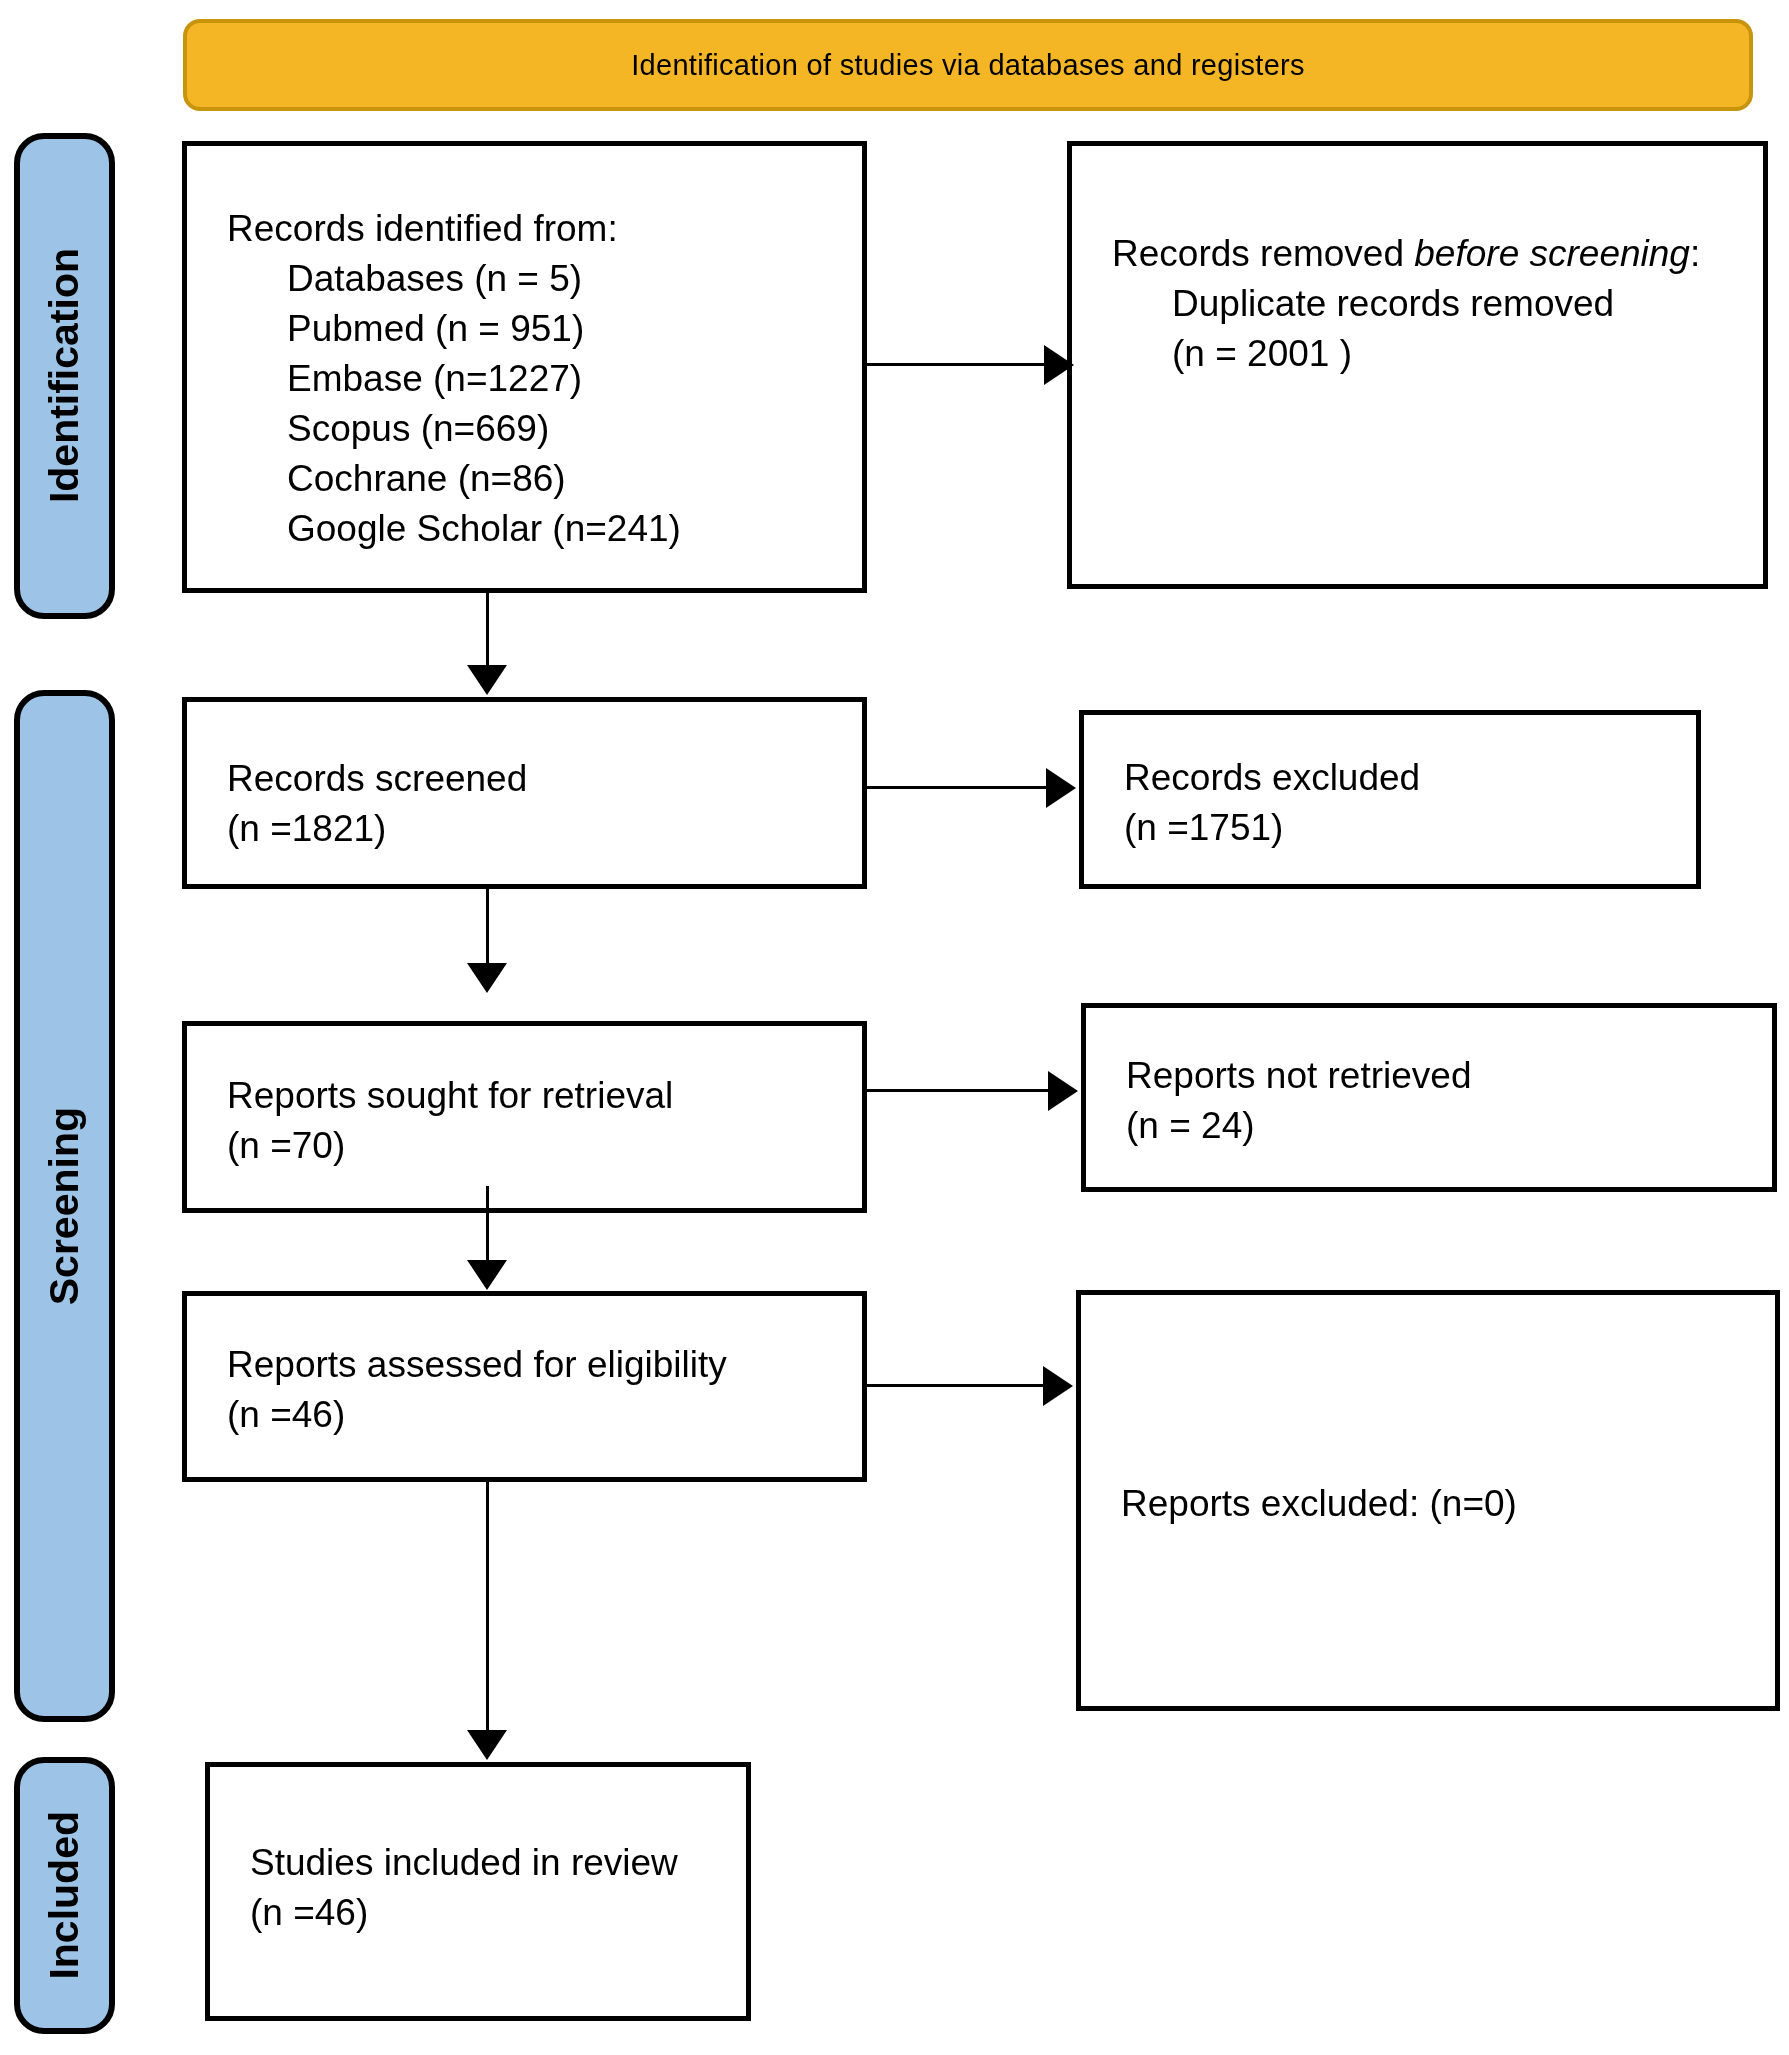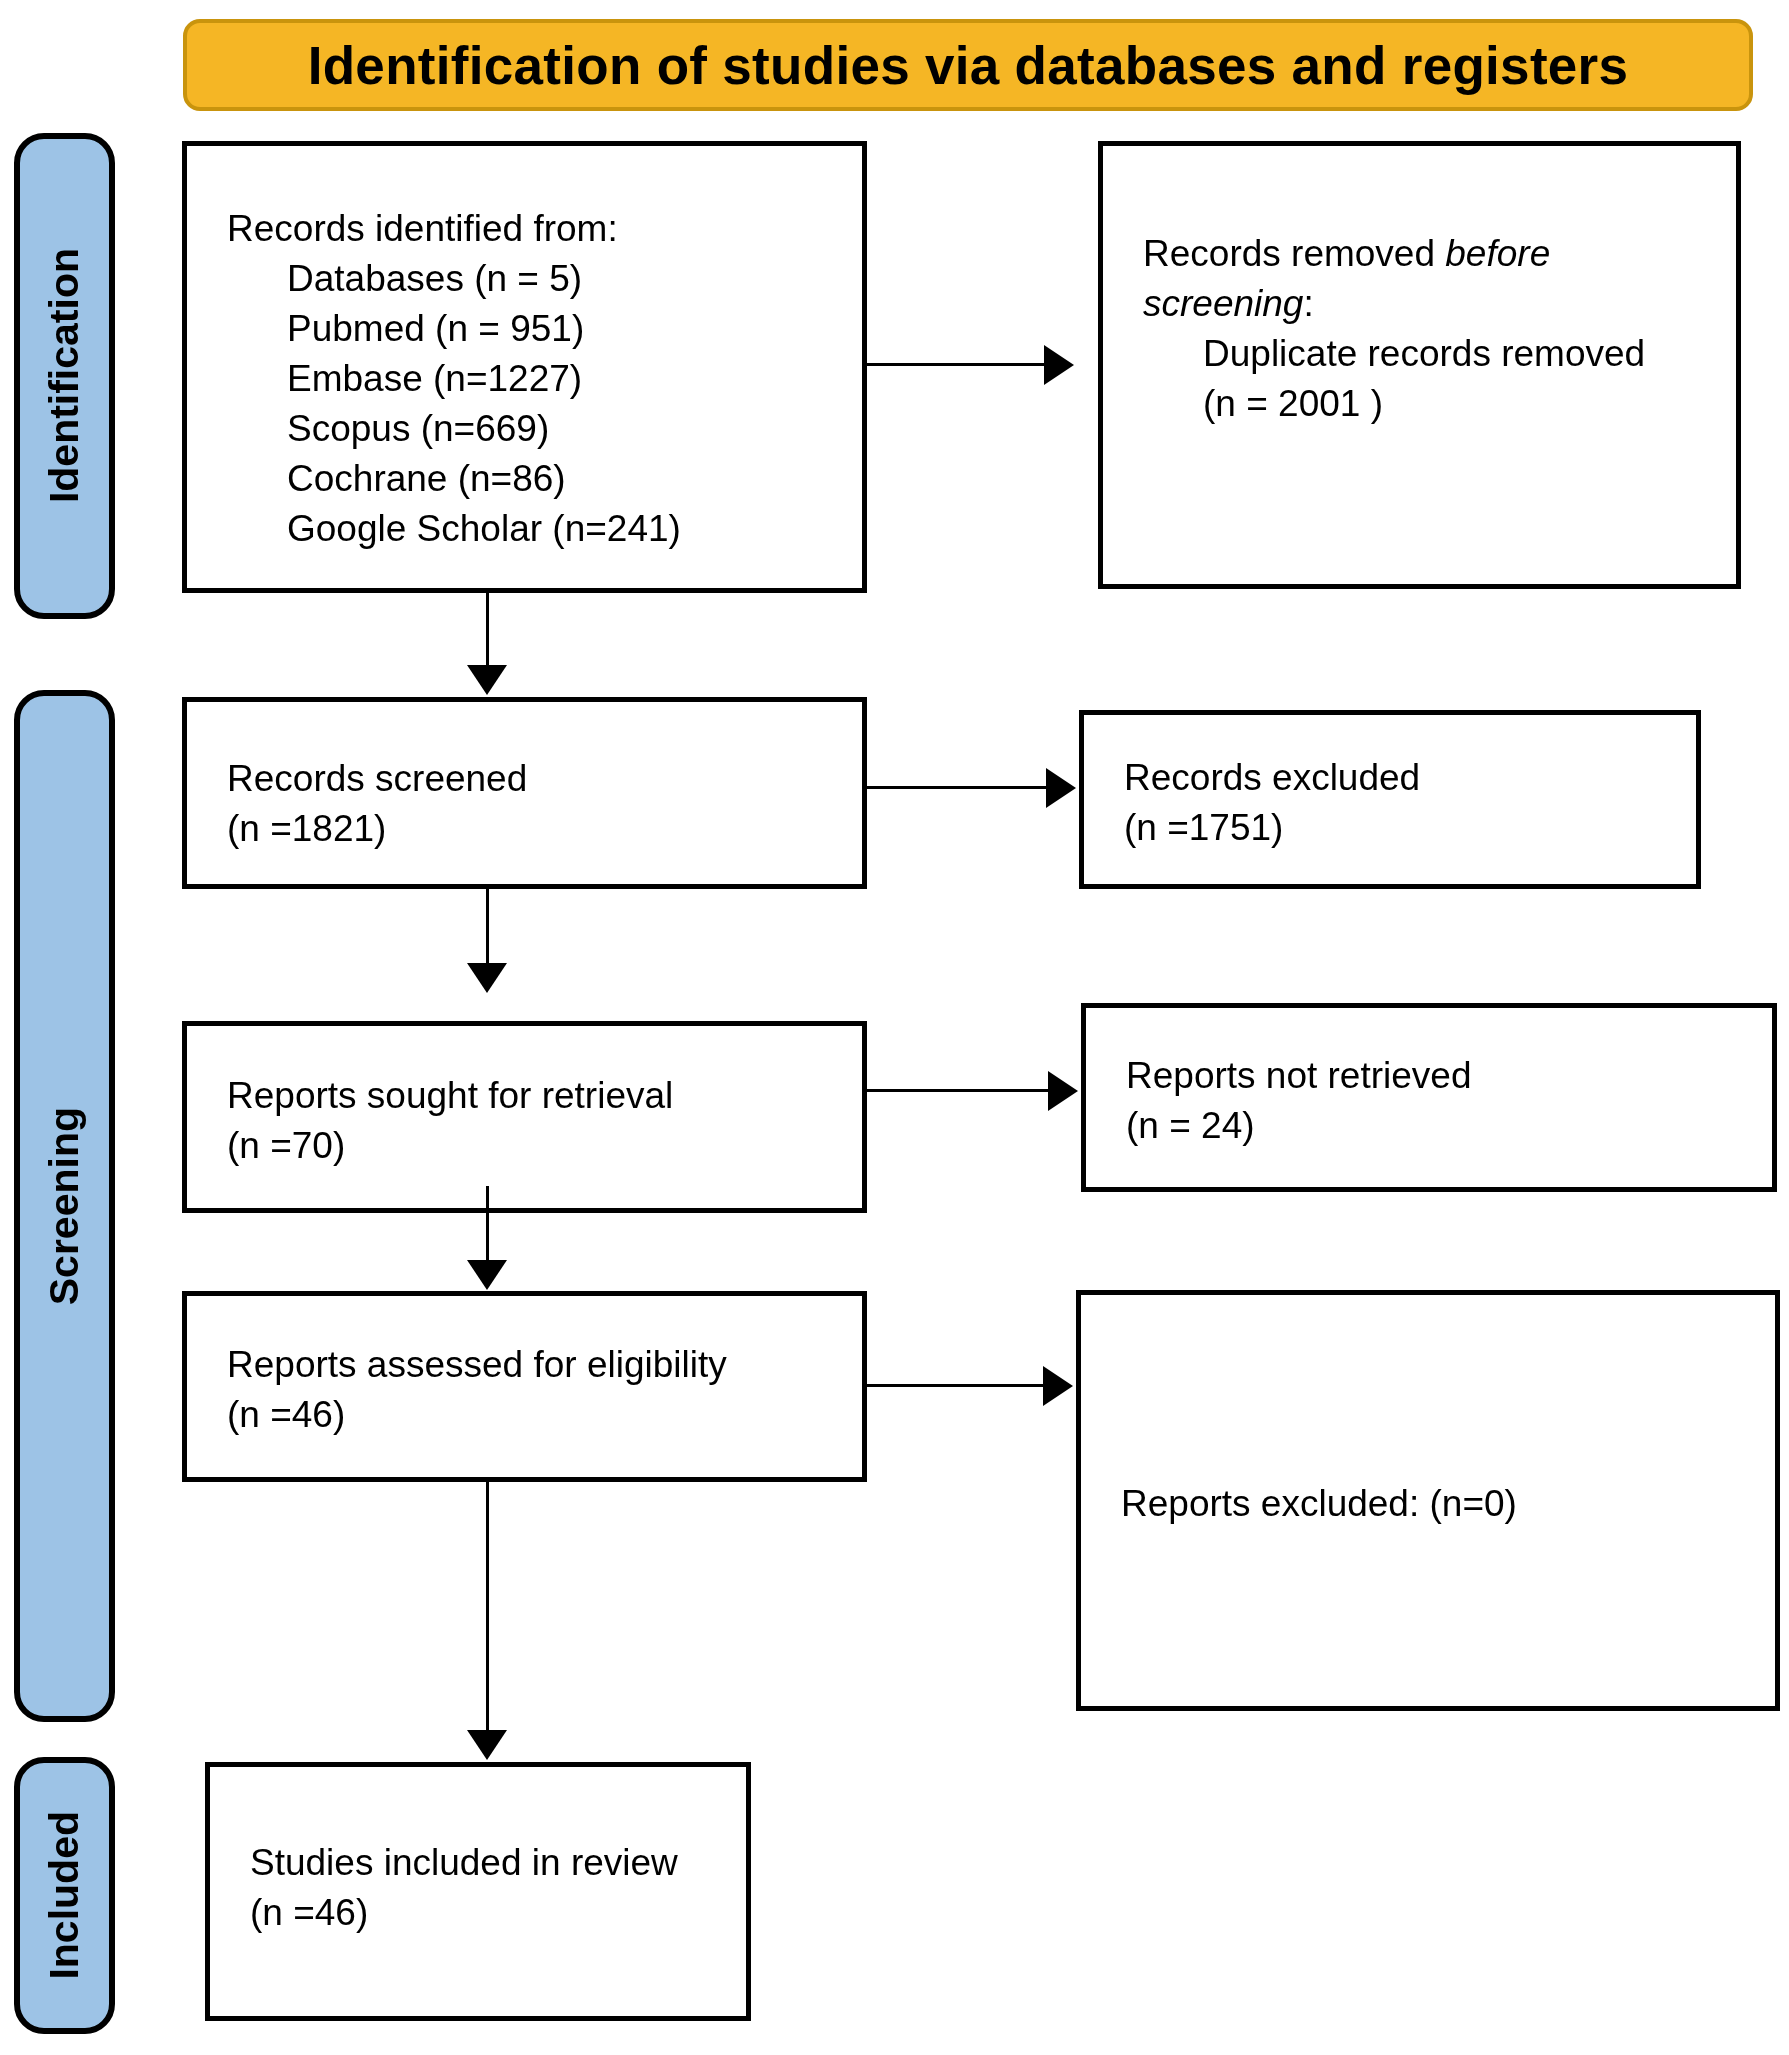--- a/index.html
+++ b/index.html
@@ -5,21 +5,21 @@
   html,body{margin:0;padding:0;background:#ffffff;}
   body{width:1789px;height:2056px;position:relative;font-family:"Liberation Sans",sans-serif;color:#000;}
   .diagram{position:absolute;inset:0;}
 
   
   .banner{
     position:absolute;left:183px;top:19.4px;width:1570px;height:92px;
     background:#F5B625;border:4.5px solid #C9940D;border-radius:17px;
     display:flex;align-items:center;justify-content:center;box-sizing:border-box;
   }
-  .banner span{font-size:53px;font-weight:bold;letter-spacing:0.3px;}
+  .banner span{font-size:29px;font-weight:normal;letter-spacing:0.3px;}
 
   
   .stage-bar{
     position:absolute;left:14.3px;width:101px;background:#9DC3E6;
     border:6.5px solid #000;border-radius:30px;box-sizing:border-box;
     display:flex;align-items:center;justify-content:center;
   }
   .stage-bar .vtext{
     writing-mode:vertical-rl;transform:rotate(180deg);
     font-size:41px;font-weight:bold;white-space:nowrap;
@@ -31,21 +31,21 @@
   
   .box{
     position:absolute;background:#fff;border:5.2px solid #000;
     box-sizing:border-box;
   }
   .line{font-size:37px;line-height:50px;white-space:nowrap;}
   .wrap .line{white-space:normal;}
   .indent{padding-left:60px;}
 
   #box-records-identified{left:182px;top:141px;width:685px;height:452px;padding:58px 21px 0 40px;}
-  #box-records-removed{left:1098px;top:141px;width:643px;height:448px;padding:83px 19.4px 0 40px;}
+  #box-records-removed{left:1067px;top:141px;width:701px;height:448px;padding:83px 19.4px 0 40px;}
   #box-records-screened{left:182px;top:697px;width:685px;height:192px;padding:52px 19.4px 0 40px;}
   #box-records-excluded{left:1079px;top:710px;width:622px;height:179px;padding:38px 19.4px 0 40px;}
   #box-reports-sought{left:182px;top:995px;width:685px;height:192px;padding:45px 19.4px 0 40px;margin-top:26px;}
   #box-reports-not-retrieved{left:1081px;top:1003px;width:696px;height:189px;padding:43px 19.4px 0 40px;}
   #box-reports-assessed{left:182px;top:1291px;width:685px;height:191px;padding:44px 19.4px 0 40px;}
   #box-reports-excluded{left:1076px;top:1290px;width:704px;height:421px;padding:184px 19.4px 0 40px;}
   #box-studies-included{left:161px;top:1762px;width:546px;height:259px;padding:71px 19.4px 0 40px;margin-left:44px;}
 
   
   .hline{position:absolute;height:3.2px;background:#000;}

